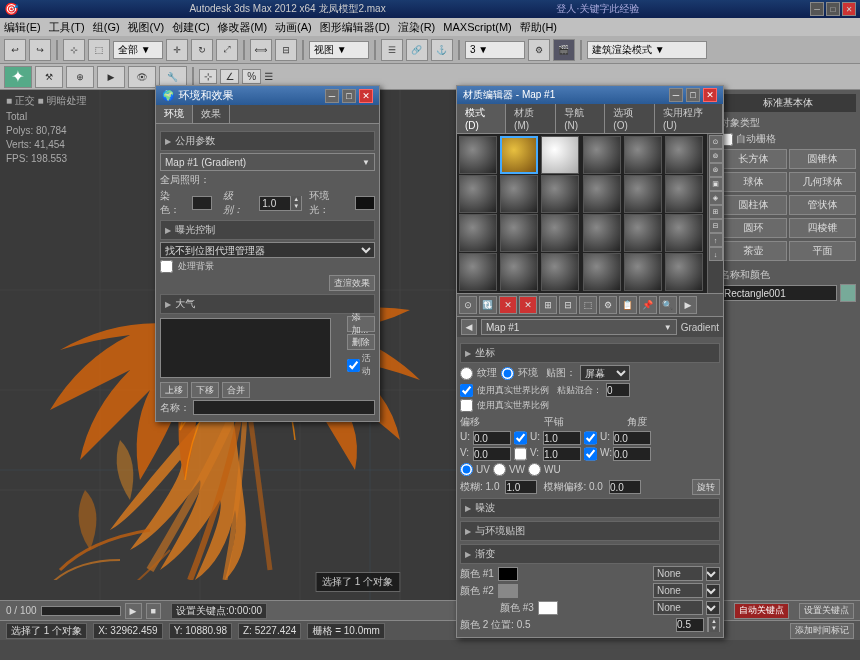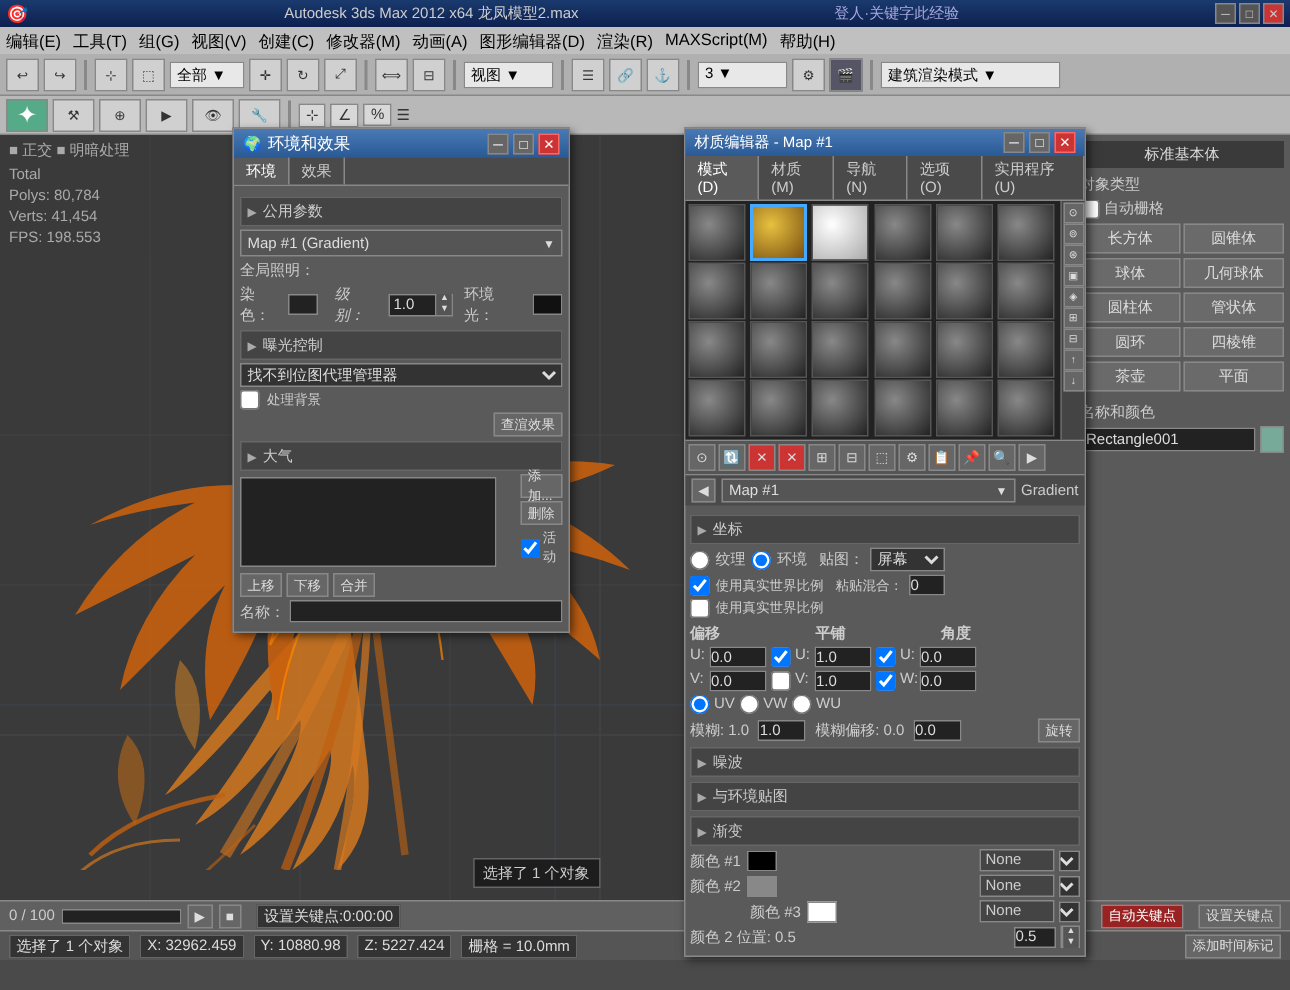--- a/index.html
+++ b/index.html
@@ -837,21 +837,21 @@
       <input type="checkbox" checked="" style="">
       <span style="font-size:9px; color:#ccc;">使用真实世界比例</span>
       <span style="font-size:9px; color:#ccc; margin-left:4px;">粘贴混合：</span>
       <input type="text" style="width: 24px; background: rgb(34, 34, 34); border: 1px solid rgb(136, 136, 136); color: rgb(221, 221, 221); font-size: 10px; height: 14px;" value="0">
     </div>
     <div style="display:flex; align-items:center; gap:4px; margin-bottom:3px;">
       <input type="checkbox" style="">
       <span style="font-size:9px; color:#ccc;">使用真实世界比例</span>
     </div>
 
-    <div style="display:grid; grid-template-columns: 20px 1fr 20px 1fr 30px 1fr; gap:1px; align-items:center; margin-bottom:2px; font-size:10px; color:#ccc;font-weight:bold;">
+    <div style="display:grid; grid-template-columns: 20px 1fr 20px 1fr 30px 1fr; gap:1px; align-items:center; margin-bottom:2px; font-size:10px; color:#ccc;">
       <span>偏移</span>
       <span></span>
       <span>平铺</span>
       <span></span>
       <span>角度</span>
       <span></span>
     </div>
     <div style="display:flex; gap:3px; margin-bottom:2px;">
       <span style="font-size:10px; color:#ccc; width:10px;">U:</span>
       <input type="text" value="0.0" style="width: 38px; background: rgb(34, 34, 34); border: 1px solid rgb(136, 136, 136); color: rgb(221, 221, 221); font-size: 10px; height: 14px;">

